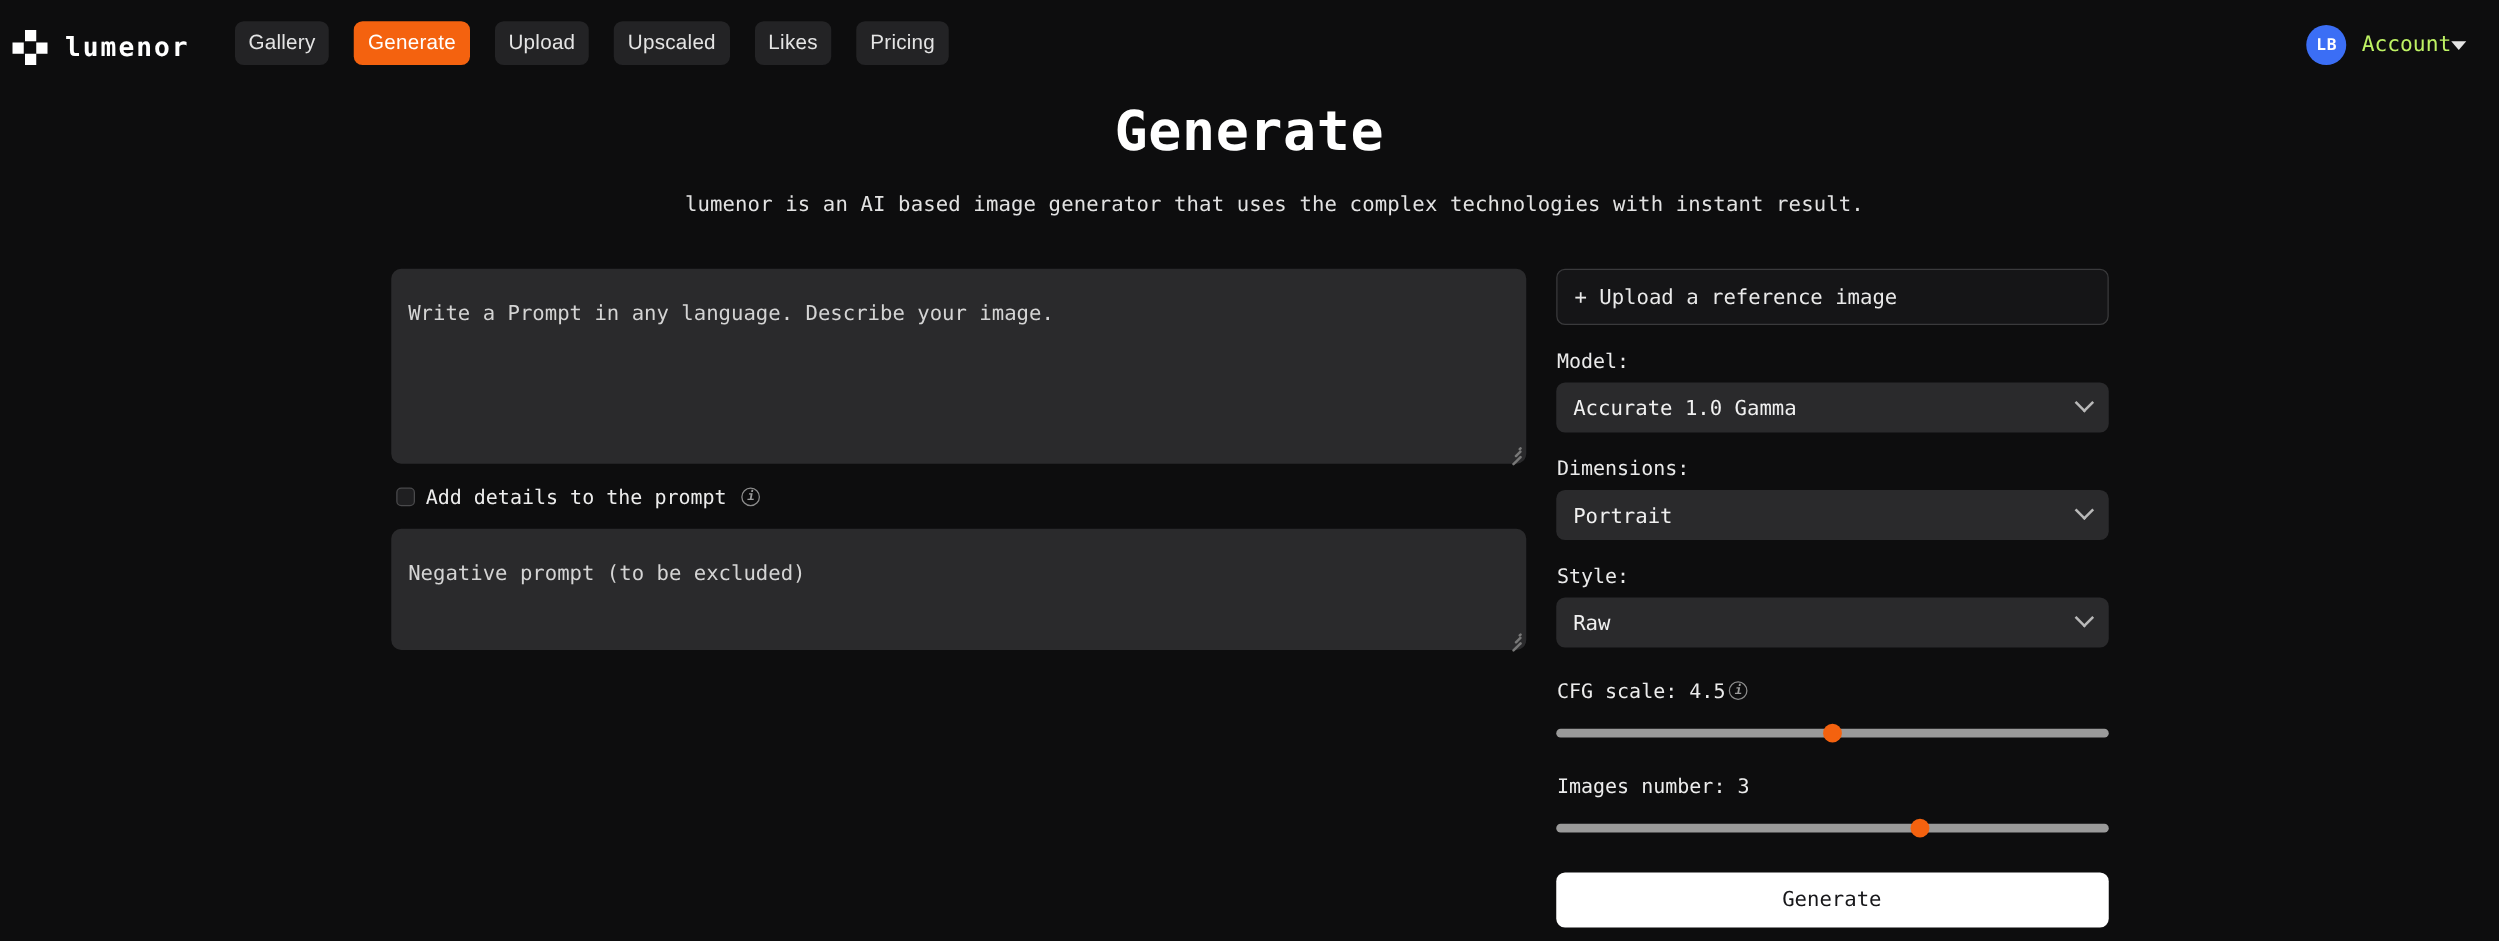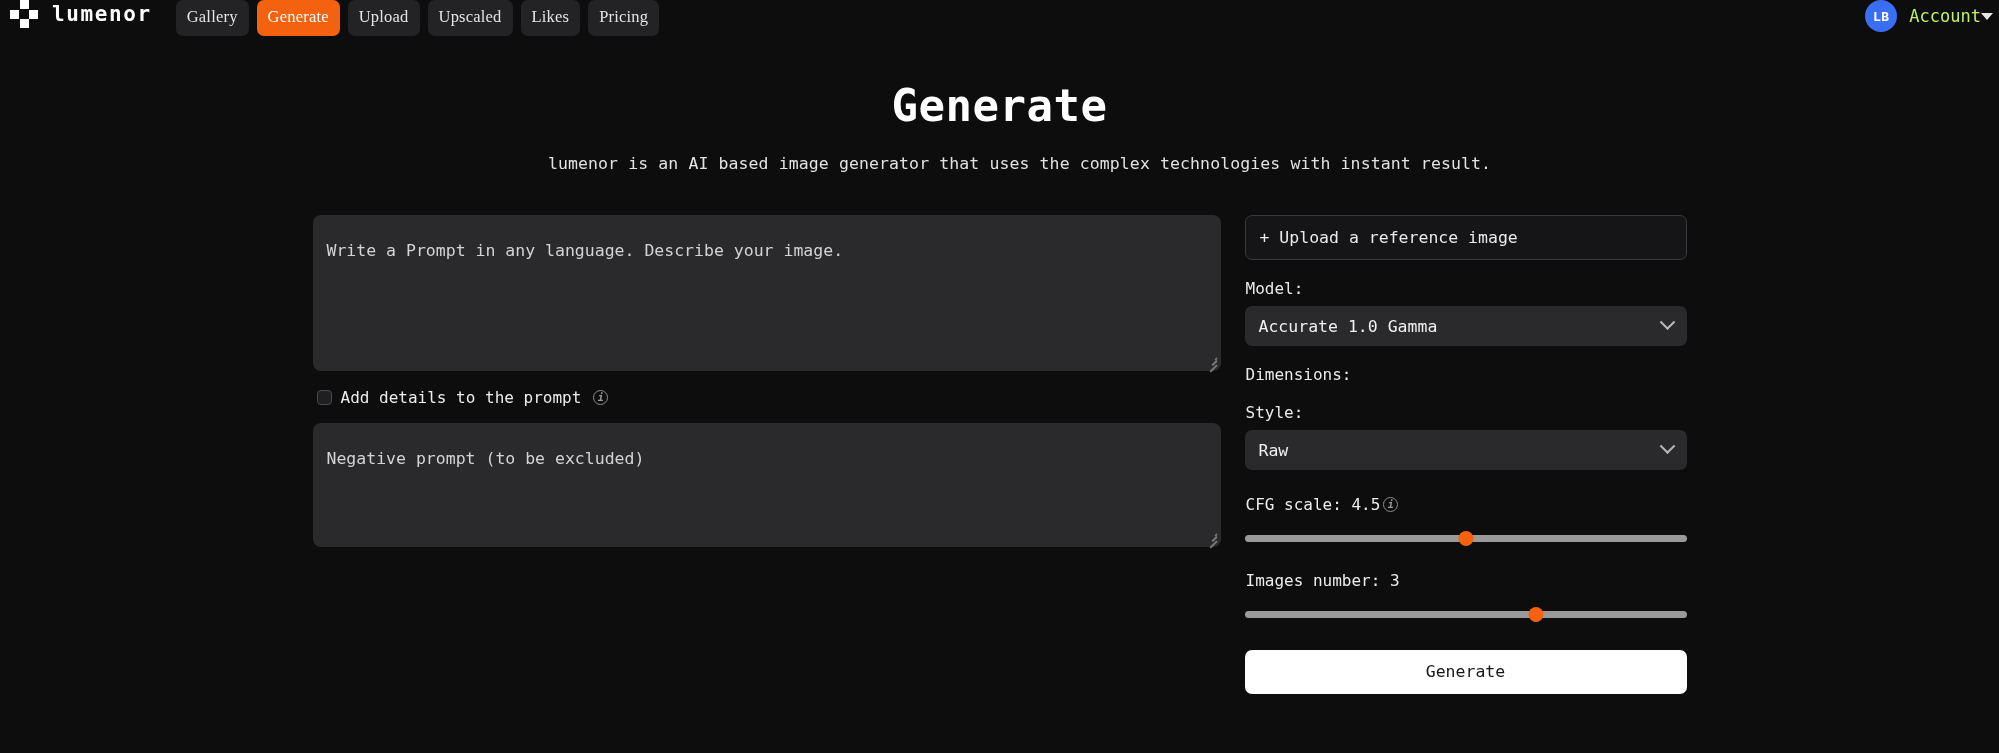--- a/index.html
+++ b/index.html
@@ -14,22 +14,22 @@
   body {
     font-family: "DejaVu Sans Mono", "Liberation Mono", monospace;
     color: #e8e8e8;
     -webkit-font-smoothing: antialiased;
   }
 
   
   .header {
     height: 52px;
     display: flex;
-    align-items: flex-start;
-    padding: 0 6px 0 10px;
+    align-items: flex-end;
+    padding: 0 26px 0 10px;
     background: #0d0d0e;
     position: relative;
   }
 
   .brand {
     display: flex;
     align-items: center;
     gap: 14px;
     padding-right: 24px;
   }
@@ -68,22 +68,23 @@
   .nav-item {
     background: #232325;
     color: #e4e4e4;
     font-size: 16.5px;
     line-height: 1;
     padding: 9px 11px 10px;
     border-radius: 7px;
     white-space: nowrap;
     cursor: pointer;
     border: none;
-    font-family: Liberation Serif, serif;
+    font-family: Liberation Sans, sans-serif;
     letter-spacing: 0.2px;
+    margin-left: 12px;
   }
   .nav-item.active {
     background: #f4620f;
     color: #ffffff;
   }
 
   .header-right {
     margin-left: auto;
     display: flex;
     align-items: center;
@@ -165,21 +166,21 @@
     font-family: inherit;
     font-size: 16.5px;
     line-height: 1.45;
     padding: 24px 18px 18px 14px;
     resize: none;
     outline: none;
     display: block;
   }
   .ta::placeholder { color: #d4d4d4; opacity: 1; }
   .ta.prompt   { height: 156px; }
-  .ta.negative { height: 124px; }
+  .ta.negative { height: 97px; }
 
   .resize-grip {
     position: absolute;
     right: 3px;
     bottom: 3px;
     width: 13px;
     height: 13px;
     pointer-events: none;
   }
   .resize-grip i {
@@ -387,20 +388,24 @@
   <div class="col-right">
     <button class="upload-btn">+ Upload a reference image</button>
 
     <div class="field-label">Model:</div>
     <div class="select-box">
       <span>Accurate 1.0 Gamma</span>
       <span class="chev"></span>
     </div>
 
     <div class="field-label">Dimensions:</div>
+    <div class="select-box">
+      <span>Portrait</span>
+      <span class="chev"></span>
+    </div>
 
     <div class="field-label">Style:</div>
     <div class="select-box">
       <span>Raw</span>
       <span class="chev"></span>
     </div>
 
     <div class="slider-label">
       <span>CFG scale: 4.5</span>
       <span class="info-icon">i</span>

